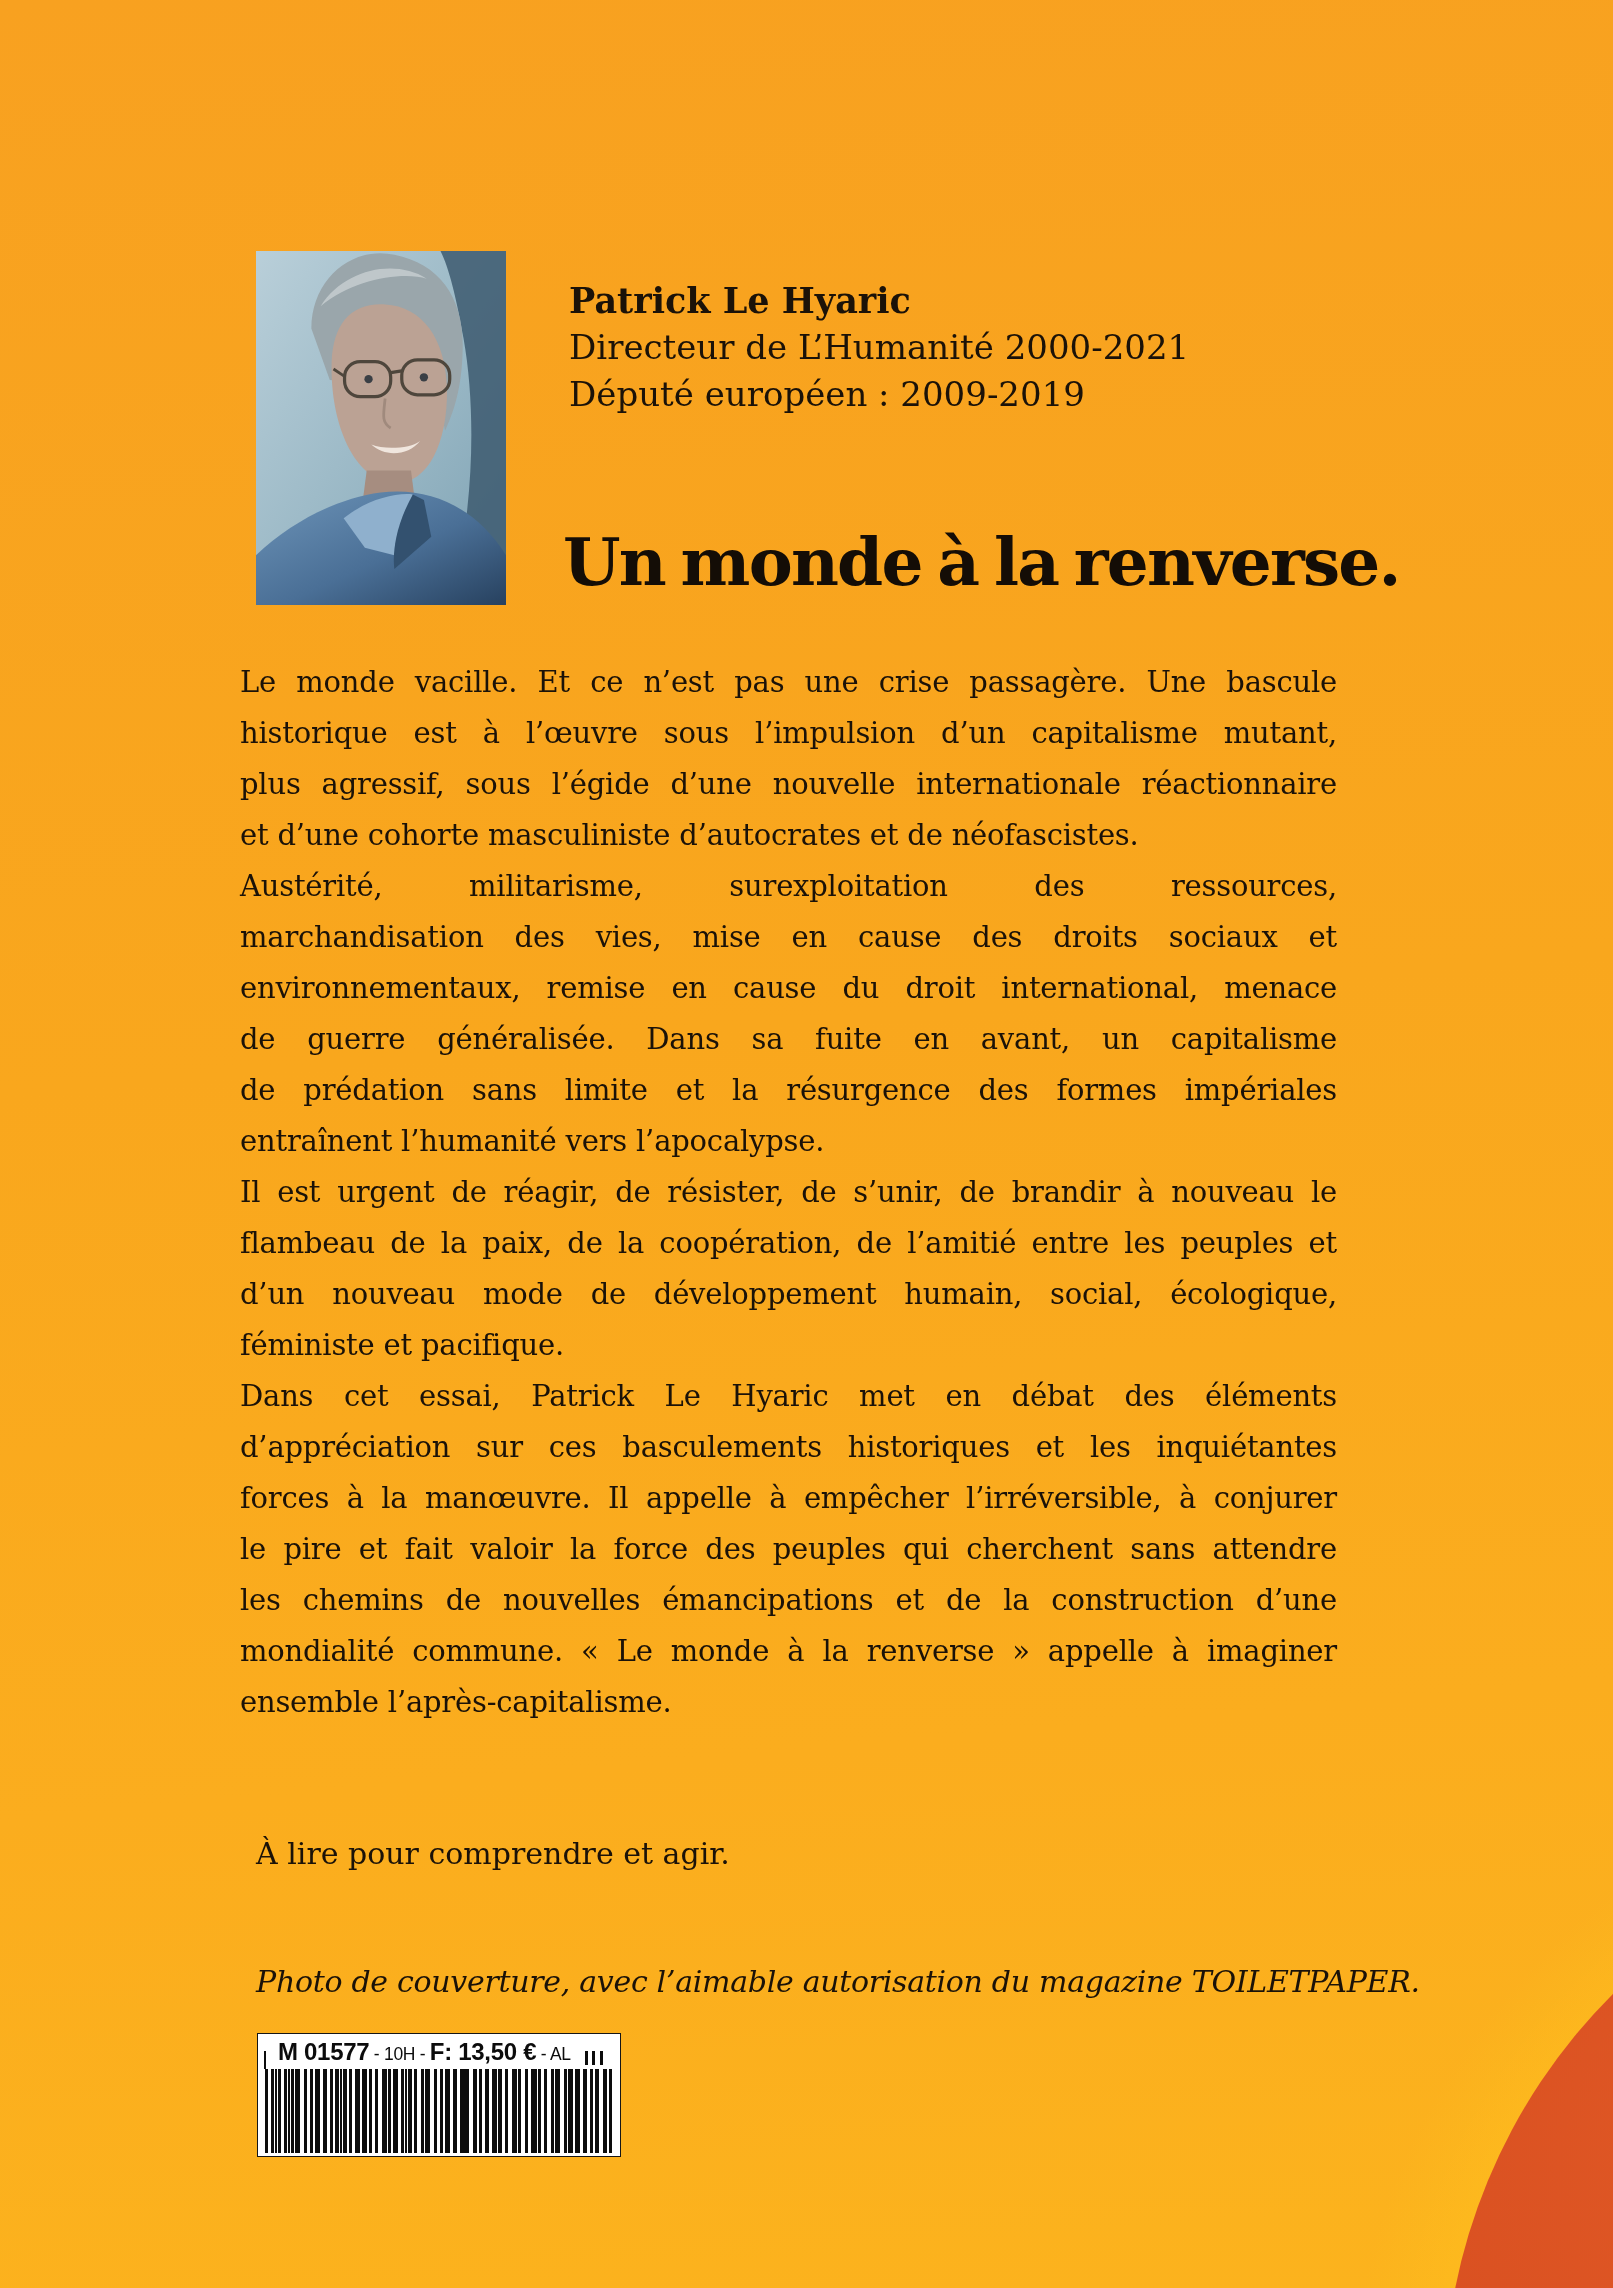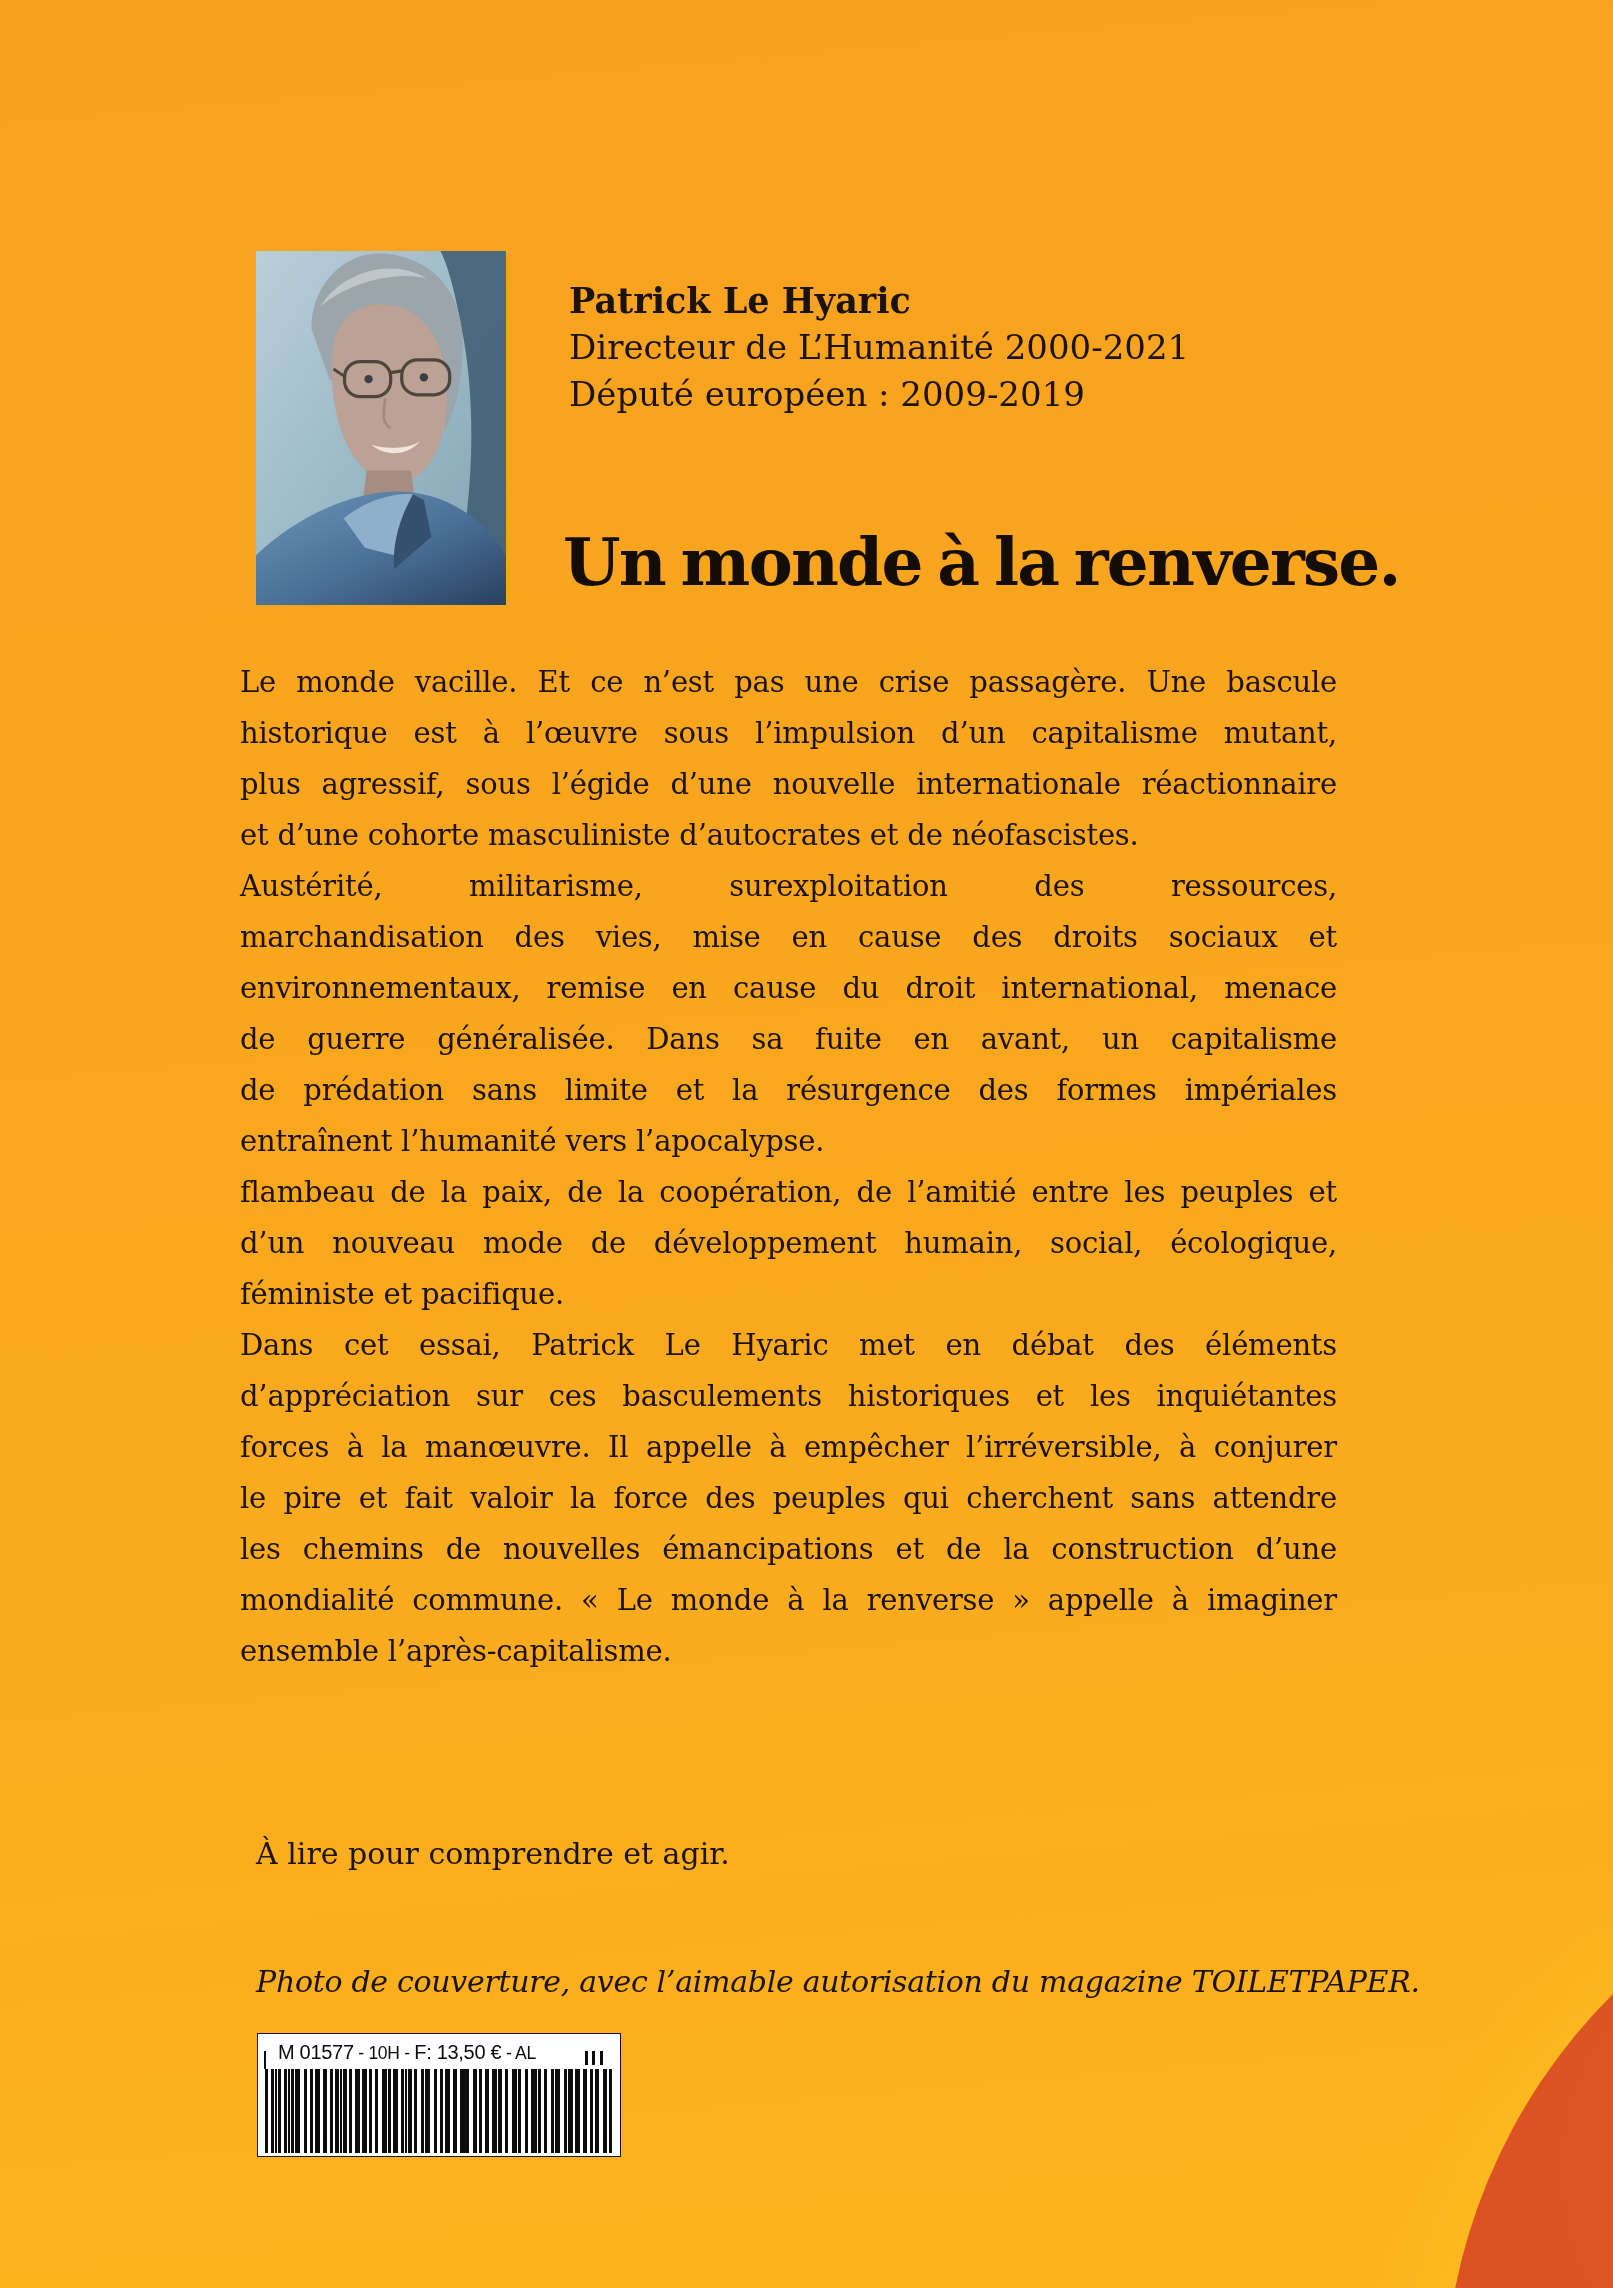--- a/index.html
+++ b/index.html
@@ -67,21 +67,21 @@
   .barcode{
     position:absolute;left:257px;top:2033px;width:364px;height:124px;
     background:#ffffff;border:1.8px solid #161616;box-sizing:border-box;
   }
   .bc-header{
     position:absolute;left:20px;top:3.7px;right:9.2px;height:28px;
     font-family:"Liberation Sans","DejaVu Sans",sans-serif;
     font-size:17.5px;line-height:28px;color:#0c0c0c;
     letter-spacing:-0.3px;white-space:nowrap;
   }
-  .bc-header .b{font-weight:normal;font-size:20px;}
+  .bc-header .b{font-weight:bold;font-size:24px;}
   .bc-tick{position:absolute;left:5.5px;top:16.6px;width:2.8px;height:18.5px;background:#0c0c0c;}
   .bc-addon{
     position:absolute;right:14.8px;top:16.6px;width:20px;height:14.8px;
     background:repeating-linear-gradient(90deg,#0c0c0c 0 2.8px,transparent 2.8px 7.4px);
   }
   .bc-bars{
     position:absolute;left:7.4px;right:7.4px;top:35px;bottom:2.8px;
     background:
       repeating-linear-gradient(90deg,#0c0c0c 0 2.8px,transparent 2.8px 6.5px),
       repeating-linear-gradient(90deg,#0c0c0c 0 1.8px,transparent 1.8px 10px),
@@ -143,20 +143,21 @@
         <div class="bodyline j">Le monde vacille. Et ce n’est pas une crise passagère. Une bascule</div>
         <div class="bodyline j">historique est à l’œuvre sous l’impulsion d’un capitalisme mutant,</div>
         <div class="bodyline j">plus agressif, sous l’égide d’une nouvelle internationale réactionnaire</div>
         <div class="bodyline">et d’une cohorte masculiniste d’autocrates et de néofascistes.</div>
         <div class="bodyline j">Austérité, militarisme, surexploitation des ressources,</div>
         <div class="bodyline j">marchandisation des vies, mise en cause des droits sociaux et</div>
         <div class="bodyline j">environnementaux, remise en cause du droit international, menace</div>
         <div class="bodyline j">de guerre généralisée. Dans sa fuite en avant, un capitalisme</div>
         <div class="bodyline j">de prédation sans limite et la résurgence des formes impériales</div>
         <div class="bodyline">entraînent l’humanité vers l’apocalypse.</div>
+        <div class="bodyline j">Il est urgent de réagir, de résister, de s’unir, de brandir à nouveau le</div>
         <div class="bodyline j">flambeau de la paix, de la coopération, de l’amitié entre les peuples et</div>
         <div class="bodyline j">d’un nouveau mode de développement humain, social, écologique,</div>
         <div class="bodyline">féministe et pacifique.</div>
         <div class="bodyline j">Dans cet essai, Patrick Le Hyaric met en débat des éléments</div>
         <div class="bodyline j">d’appréciation sur ces basculements historiques et les inquiétantes</div>
         <div class="bodyline j">forces à la manœuvre. Il appelle à empêcher l’irréversible, à conjurer</div>
         <div class="bodyline j">le pire et fait valoir la force des peuples qui cherchent sans attendre</div>
         <div class="bodyline j">les chemins de nouvelles émancipations et de la construction d’une</div>
         <div class="bodyline j">mondialité commune. « Le monde à la renverse » appelle à imaginer</div>
         <div class="bodyline">ensemble l’après-capitalisme.</div>

